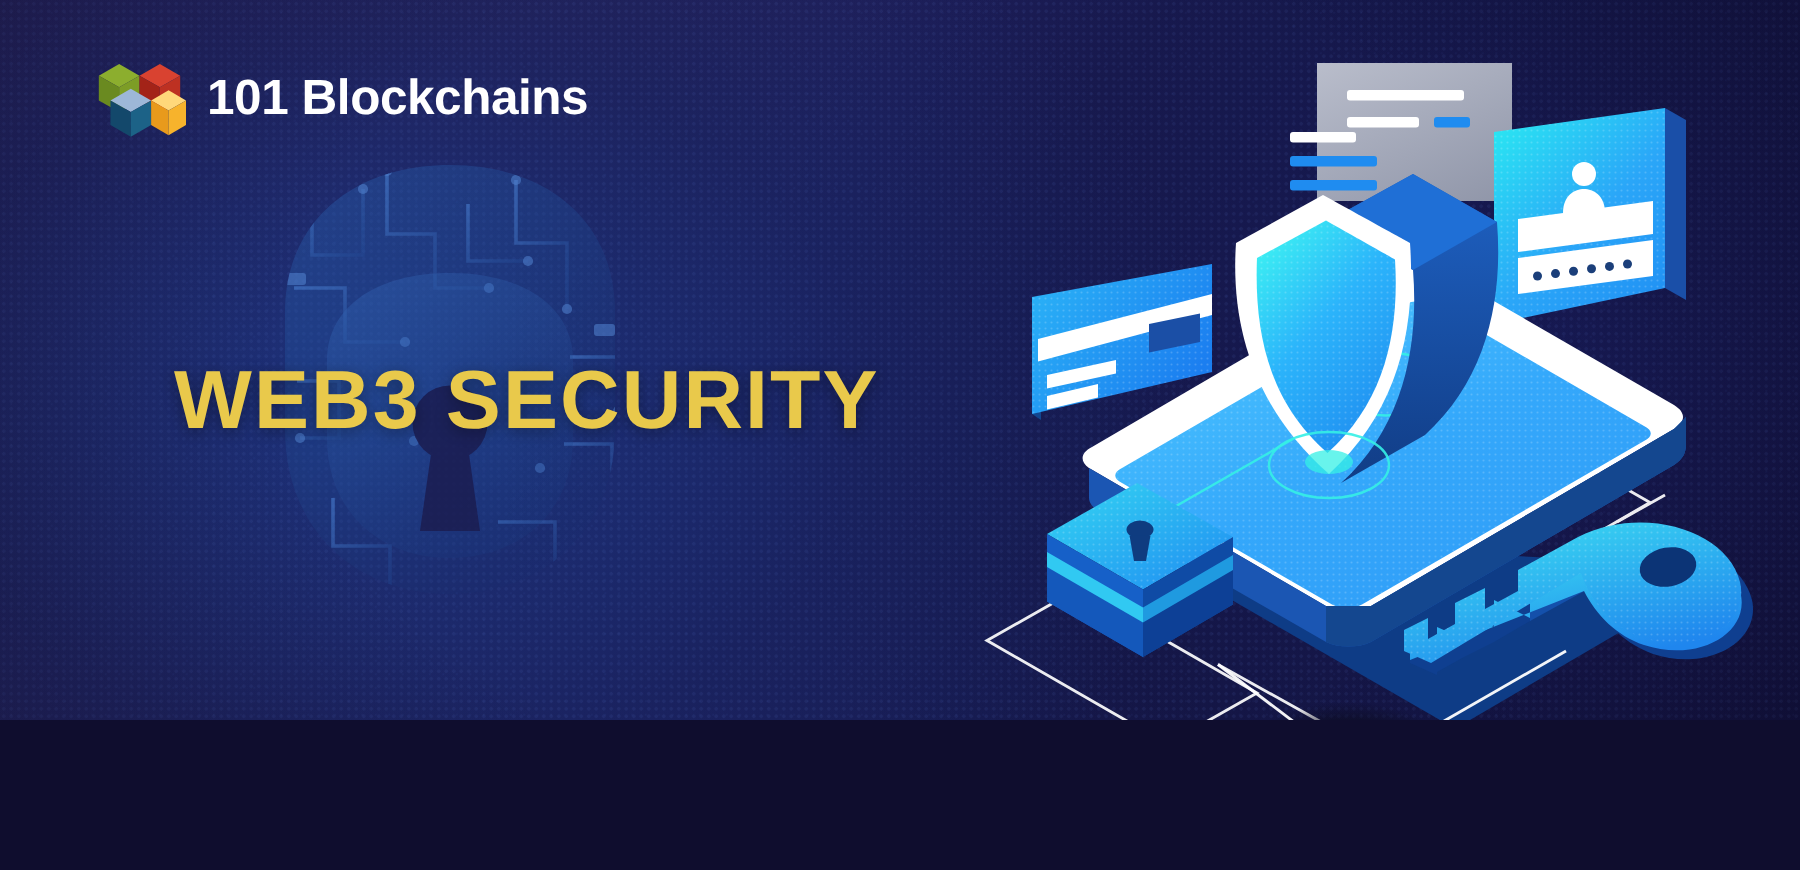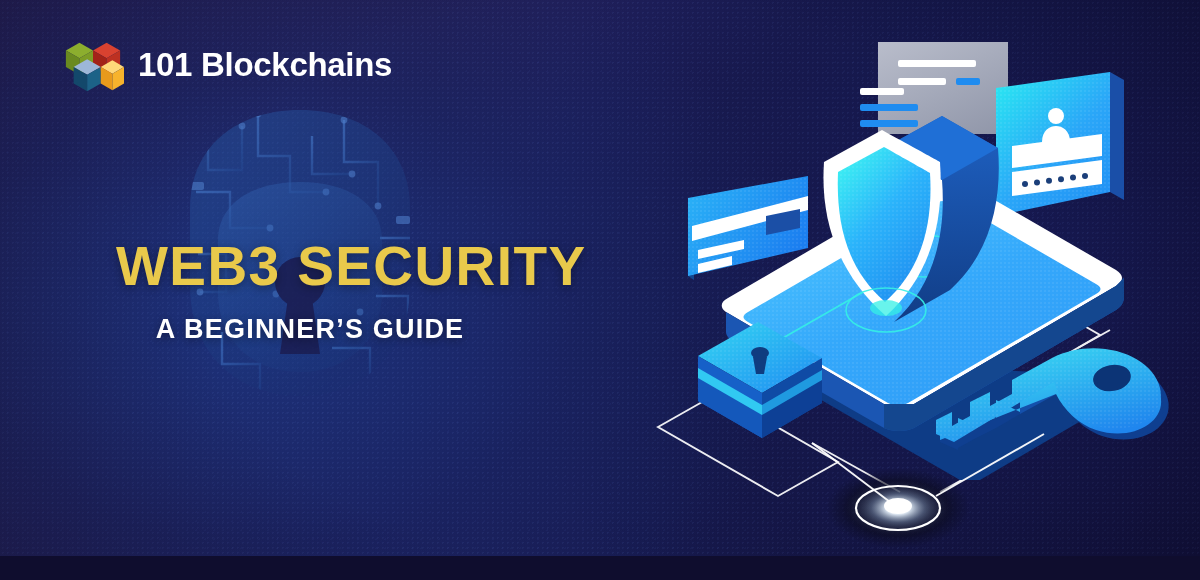--- a/index.html
+++ b/index.html
@@ -5,21 +5,21 @@
   * { margin:0; padding:0; box-sizing:border-box; }
   html,body { background:#0f0d2e; }
   body {
     font-family:"Liberation Sans", sans-serif;
     -webkit-font-smoothing:antialiased;
   }
 
   #banner {
     position:relative;
     width:1200px;
-    height:556px;
+    height:480px;
     overflow:hidden;
     background:
       radial-gradient(ellipse 700px 520px at 22% 56%, rgba(28,52,128,0.95) 0%, rgba(24,38,102,0.55) 45%, rgba(20,24,70,0.0) 78%),
       radial-gradient(ellipse 520px 420px at 10% 18%, rgba(40,33,92,0.85) 0%, rgba(30,25,72,0.2) 60%, rgba(20,20,60,0) 85%),
       radial-gradient(ellipse 640px 620px at 86% 50%, rgba(23,26,86,0.85) 0%, rgba(17,18,62,0.3) 55%, rgba(15,14,50,0) 82%),
       linear-gradient(118deg, #2c2459 0%, #272158 22%, #1d1e59 44%, #171a4f 62%, #141543 80%, #121038 100%);
   }
 
   
   #dotTexture {
@@ -191,21 +191,20 @@
         <polygon points="40,34 52,27 64,34 52,41" fill="#ffd87a"></polygon>
         <polygon points="40,34 52,41 52,58 40,51" fill="#e89a1c"></polygon>
         <polygon points="64,34 52,41 52,58 64,51" fill="#f7b32c"></polygon>
       </g>
     </svg>
     <div id="logo-text">101 Blockchains</div>
   </div>
 
   <div id="headline-block">
     <div id="title">WEB3 SECURITY</div>
-    <div id="subtitle">A BEGINNER’S GUIDE</div>
   </div>
 
   <svg id="illustration" viewBox="0 0 560 550">
     <defs>
       <linearGradient id="gCyanBlue" x1="0" y1="0" x2="0.4" y2="1">
         <stop offset="0%" stop-color="#2ff0f0"></stop>
         <stop offset="55%" stop-color="#2aa8f7"></stop>
         <stop offset="100%" stop-color="#1f7ae8"></stop>
       </linearGradient>
       <linearGradient id="gCyanBlue2" x1="0" y1="0" x2="1" y2="1">

